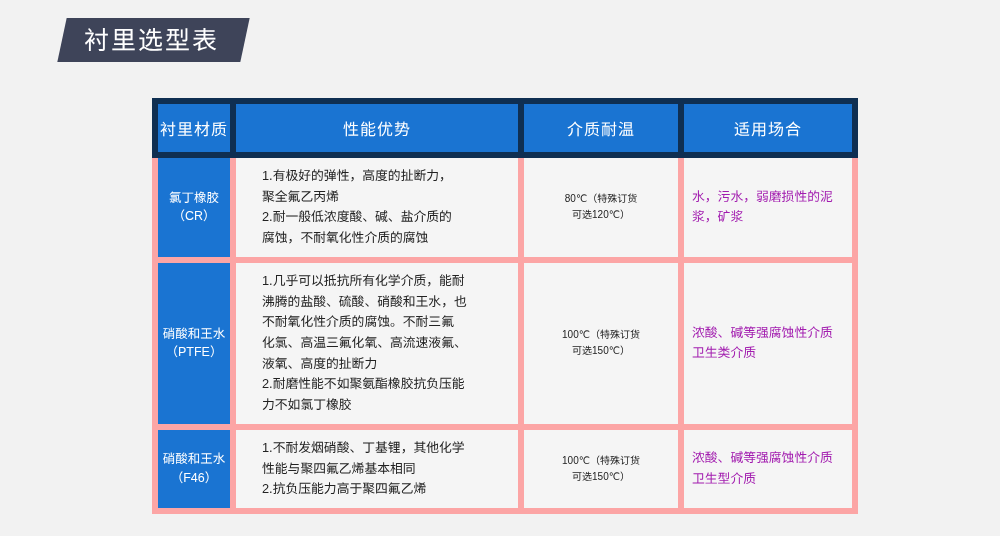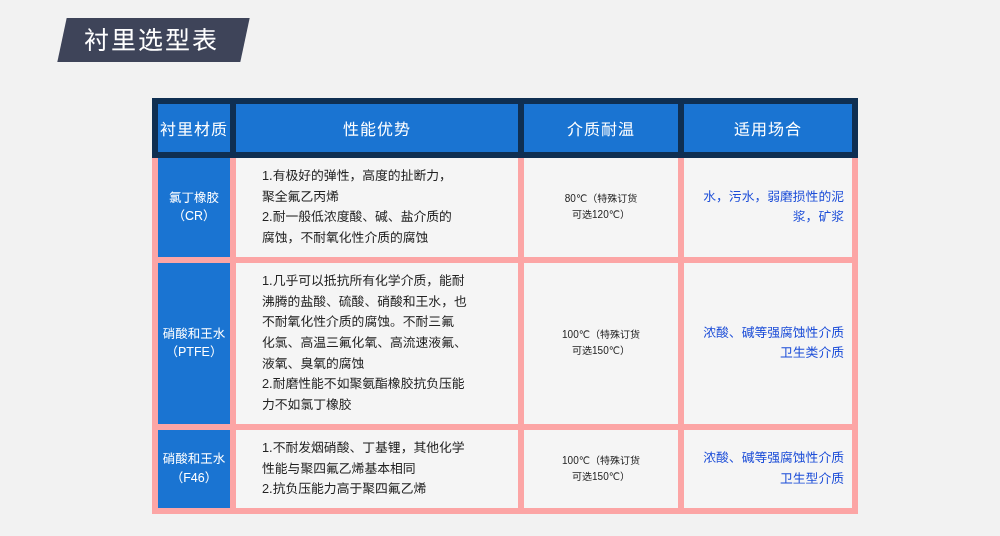--- a/index.html
+++ b/index.html
@@ -97,27 +97,26 @@
     color: #222222;
     font-size: 10px;
     line-height: 1.62;
     text-align: center;
     vertical-align: middle;
     padding: 6px 14px;
     border-color: #1a1a1a;
   }
   td.apply-cell {
     background: #f5f5f5;
-    color: #1d4ed8;
+    color: #a21caf;
     font-size: 12.8px;
     line-height: 1.62;
     padding: 8px 8px;
     vertical-align: top;
     border-color: #1a1a1a;
-    text-align: right;
   }
 
   .row-h1 { height: 82px; }
   .row-h2 { height: 54px; }
   .row-h3 { height: 144px; }
   .row-h4 { height: 78px; }
 
   .cell-line { display: block; }
 </style>
 </head>
@@ -169,21 +168,21 @@
     <tr class="row-h3">
       <td class="material-cell">
         <span class="cell-line">硝酸和王水</span>
         <span class="cell-line">（PTFE）</span>
       </td>
       <td class="body-cell">
         <span class="cell-line">1.几乎可以抵抗所有化学介质，能耐</span>
         <span class="cell-line">沸腾的盐酸、硫酸、硝酸和王水，也</span>
         <span class="cell-line">不耐氧化性介质的腐蚀。不耐三氟</span>
         <span class="cell-line">化氯、高温三氟化氧、高流速液氟、</span>
-        <span class="cell-line">液氧、臭氧的腐蚀</span>
+        <span class="cell-line">液氧、高度的扯断力</span>
         <span class="cell-line">2.耐磨性能不如聚氨酯橡胶抗负压能</span>
         <span class="cell-line">力不如氯丁橡胶</span>
       </td>
       <td class="temp-cell">
         <span class="cell-line">100℃（特殊订货</span>
         <span class="cell-line">可选150℃）</span>
       </td>
       <td class="apply-cell">
         <span class="cell-line">浓酸、碱等强腐蚀性介质</span>
         <span class="cell-line">卫生类介质</span>

